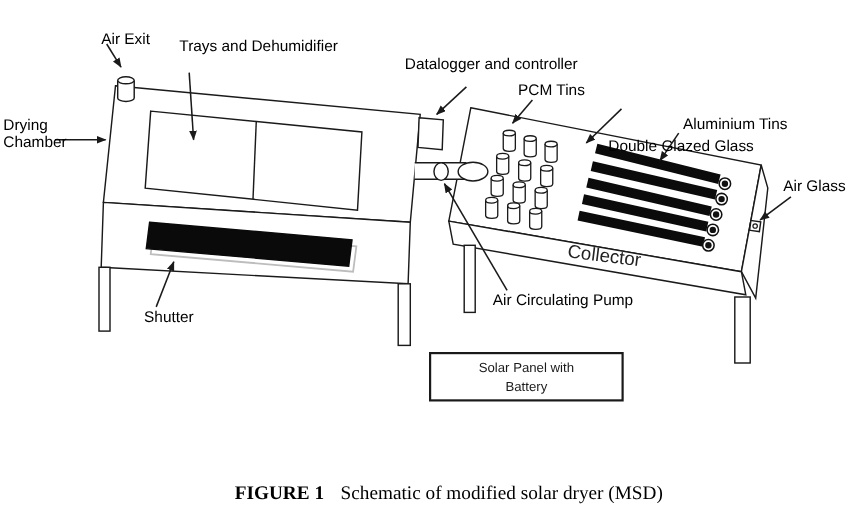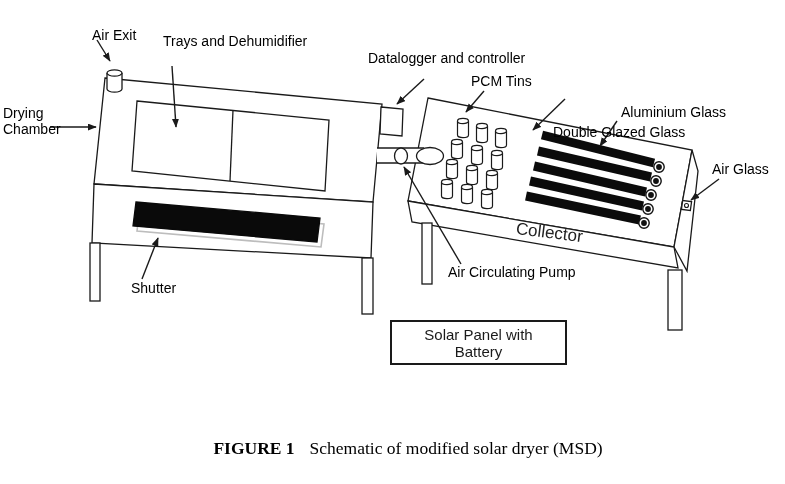--- a/index.html
+++ b/index.html
@@ -11,21 +11,21 @@
   .lbl{
     position:absolute;font-size:14px;line-height:15px;white-space:nowrap;color:#000000;
   }
   .lbl-two div{line-height:15.5px;}
   .lbl-collector{
     font-size:17px;transform:rotate(7deg);transform-origin:left top;color:#222;
   }
   .solar-box{
     position:absolute;left:390px;top:320px;width:173px;height:41px;
     border:2px solid #1a1a1a;display:flex;flex-direction:column;
-    align-items:center;justify-content:center;font-size:15px;line-height:17px;
+    align-items:center;justify-content:center;font-size:12px;line-height:17px;
     background:#ffffff;
   }
   .caption{
     position:absolute;left:0;top:438px;width:740px;text-align:center;
     font-family:"Liberation Serif","DejaVu Serif",serif;font-size:17.5px;color:#000;padding-left:38px;
   }
   .cap-label{font-weight:bold;}
   .cap-gap{display:inline-block;width:15px;}
 </style>
 </head>
@@ -140,21 +140,21 @@
       <line x1="461" y1="264" x2="404" y2="167" marker-end="url(#arr)"></line>
       <line x1="142" y1="279" x2="158" y2="238" marker-end="url(#arr)"></line>
     </g>
   </svg>
 
   <div class="lbl" style="left:92px;top:28px;">Air Exit</div>
   <div class="lbl" style="left:163px;top:34px;">Trays and Dehumidifier</div>
   <div class="lbl" style="left:368px;top:51px;">Datalogger and controller</div>
   <div class="lbl" style="left:471px;top:74px;">PCM Tins</div>
   <div class="lbl" style="left:553px;top:85px;margin-top:40px;">Double Glazed Glass</div>
-  <div class="lbl" style="left:621px;top:105px;">Aluminium Glass</div>
+  <div class="lbl" style="left:621px;top:105px;">Aluminium Tins</div>
   <div class="lbl" style="left:712px;top:162px;">Air Glass</div>
   <div class="lbl lbl-collector" style="left:517px;top:221px;">Collector</div>
   <div class="lbl" style="left:448px;top:265px;">Air Circulating Pump</div>
   <div class="lbl" style="left:131px;top:263px;margin-top:18px;">Shutter</div>
 
   <div class="lbl lbl-two" style="left:3px;top:106px;">
     <div>Drying</div>
     <div>Chamber</div>
   </div>
 

